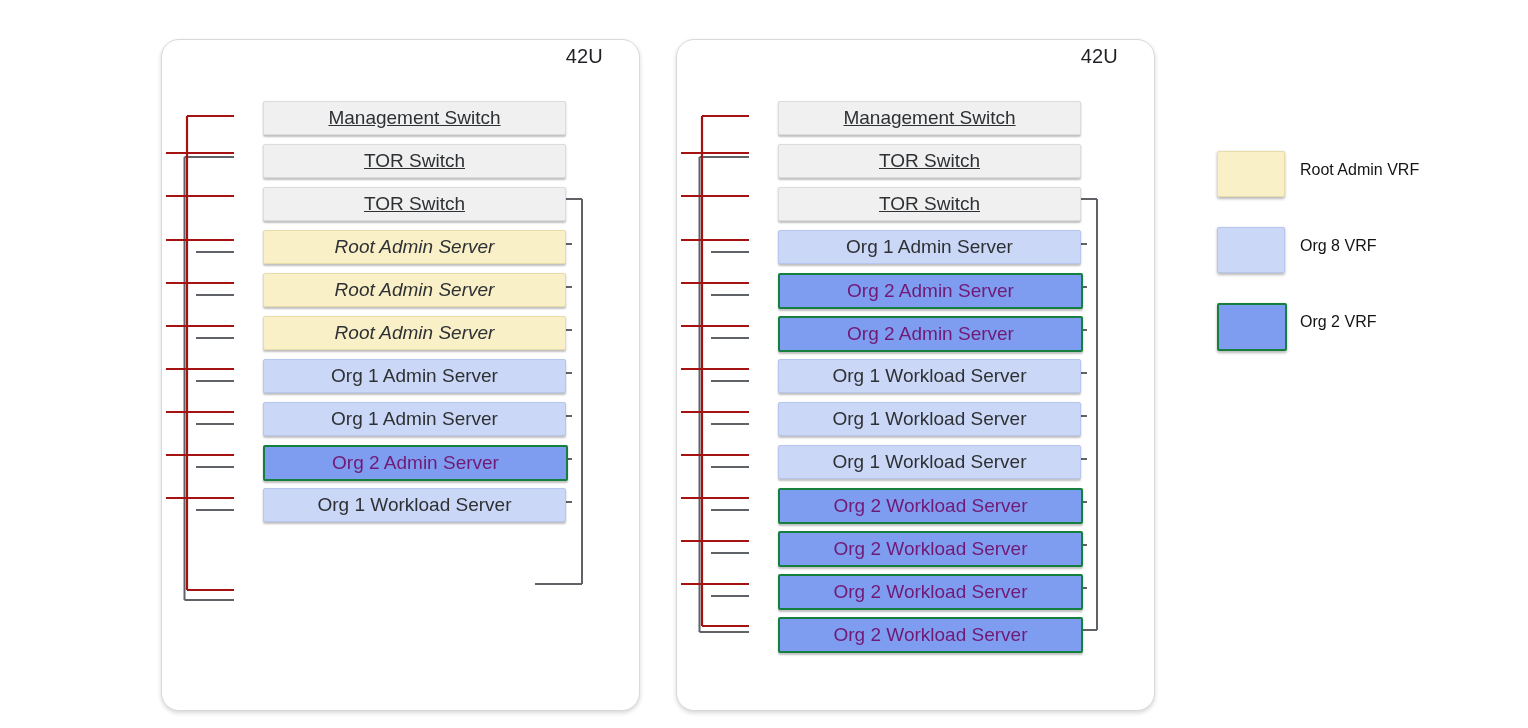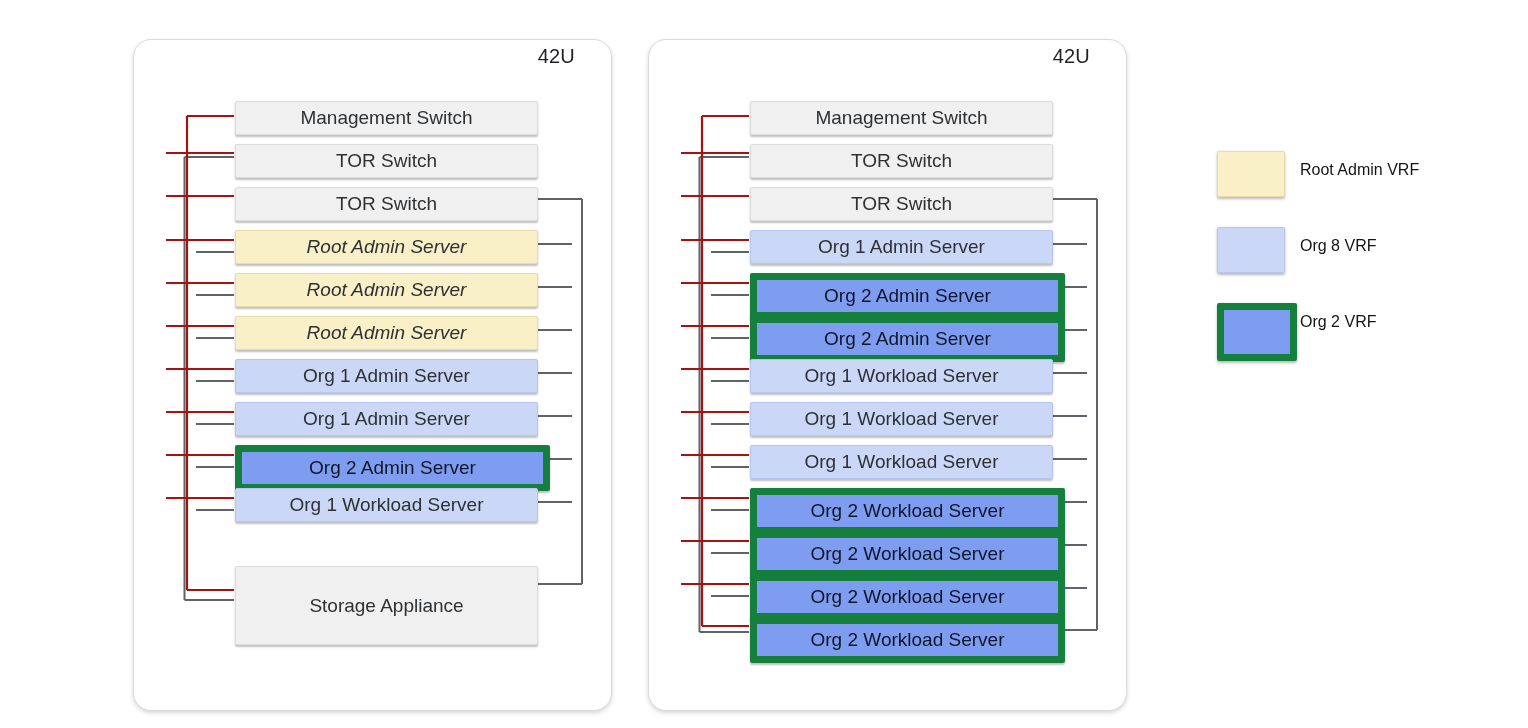--- a/index.html
+++ b/index.html
@@ -4,35 +4,36 @@
 <style>
   html,body{margin:0;padding:0;background:#fff;}
   .canvas{
     position:relative;width:1528px;height:728px;background:#ffffff;overflow:hidden;
     font-family:"Liberation Sans", sans-serif;
   }
   .rack{
     position:absolute;width:477px;height:670px;background:#ffffff;
     border:1.5px solid #d9d9d9;border-radius:18px;
     box-shadow:0 2px 4px rgba(0,0,0,0.16);
+    margin-left:28px;
   }
   .rack-cap{
     position:absolute;top:5px;right:36px;font-size:20px;color:#1f2124;letter-spacing:.2px;
   }
   svg.wires{position:absolute;left:0;top:0;z-index:3;pointer-events:none;}
   .unit{
     position:absolute;left:101px;width:301px;text-align:center;font-size:19px;
     color:#2e3134;border-radius:2px;z-index:4;
     box-shadow:0 1.5px 2px rgba(0,0,0,0.25);
     white-space:nowrap;overflow:hidden;
   }
-  .t-gray  {background:var(--c-switch);border:1px solid #dcdcdc;}
+  .t-gray  {background:var(--c-switch);border:1px solid #dcdcdc;text-decoration:underline;}
   .t-yellow{background:var(--c-root);  border:1px solid #e8dcab;font-style:italic;}
   .t-blue1 {background:var(--c-org1);  border:1px solid #b7c6ef;}
-  .t-blue2 {background:var(--c-org2);  border:7px solid #15803d;color:#0f172a;}
+  .t-blue2 {background:var(--c-org2);  border:2px solid #15803d;color:#701a75;}
   .legend-swatch{
     position:absolute;width:66px;height:44px;border-radius:2px;z-index:4;
     box-shadow:0 1.5px 3px rgba(0,0,0,0.28);
   }
   .legend-label{
     position:absolute;font-size:16px;color:#131415;z-index:4;white-space:nowrap;
   }
 </style>
 </head>
 <body>
@@ -116,21 +117,20 @@
         <div class="unit t-gray" style="top: 61px; height: 32px; line-height: 32px;">Management Switch</div>
         <div class="unit t-gray" style="top: 104px; height: 32px; line-height: 32px;">TOR Switch</div>
         <div class="unit t-gray" style="top: 147px; height: 32px; line-height: 32px;">TOR Switch</div>
         <div class="unit t-yellow" style="top: 190px; height: 32px; line-height: 32px;">Root Admin Server</div>
         <div class="unit t-yellow" style="top: 233px; height: 32px; line-height: 32px;">Root Admin Server</div>
         <div class="unit t-yellow" style="top: 276px; height: 32px; line-height: 32px;">Root Admin Server</div>
         <div class="unit t-blue1" style="top: 319px; height: 32px; line-height: 32px;">Org 1 Admin Server</div>
         <div class="unit t-blue1" style="top: 362px; height: 32px; line-height: 32px;">Org 1 Admin Server</div>
         <div class="unit t-blue2" style="top: 405px; height: 32px; line-height: 32px;">Org 2 Admin Server</div>
         <div class="unit t-blue1" style="top: 448px; height: 32px; line-height: 32px;">Org 1 Workload Server</div>
-        <div class="unit t-gray" style="top: 526px; height: 77px; line-height: 77px;">Storage Appliance</div>
       </div>
       <div class="rack" style="left: 648px; top: 39px;">
         <div class="rack-cap">42U</div>
         <div class="unit t-gray" style="top: 61px; height: 32px; line-height: 32px;">Management Switch</div>
         <div class="unit t-gray" style="top: 104px; height: 32px; line-height: 32px;">TOR Switch</div>
         <div class="unit t-gray" style="top: 147px; height: 32px; line-height: 32px;">TOR Switch</div>
         <div class="unit t-blue1" style="top: 190px; height: 32px; line-height: 32px;">Org 1 Admin Server</div>
         <div class="unit t-blue2" style="top: 233px; height: 32px; line-height: 32px;">Org 2 Admin Server</div>
         <div class="unit t-blue2" style="top: 276px; height: 32px; line-height: 32px;">Org 2 Admin Server</div>
         <div class="unit t-blue1" style="top: 319px; height: 32px; line-height: 32px;">Org 1 Workload Server</div>

